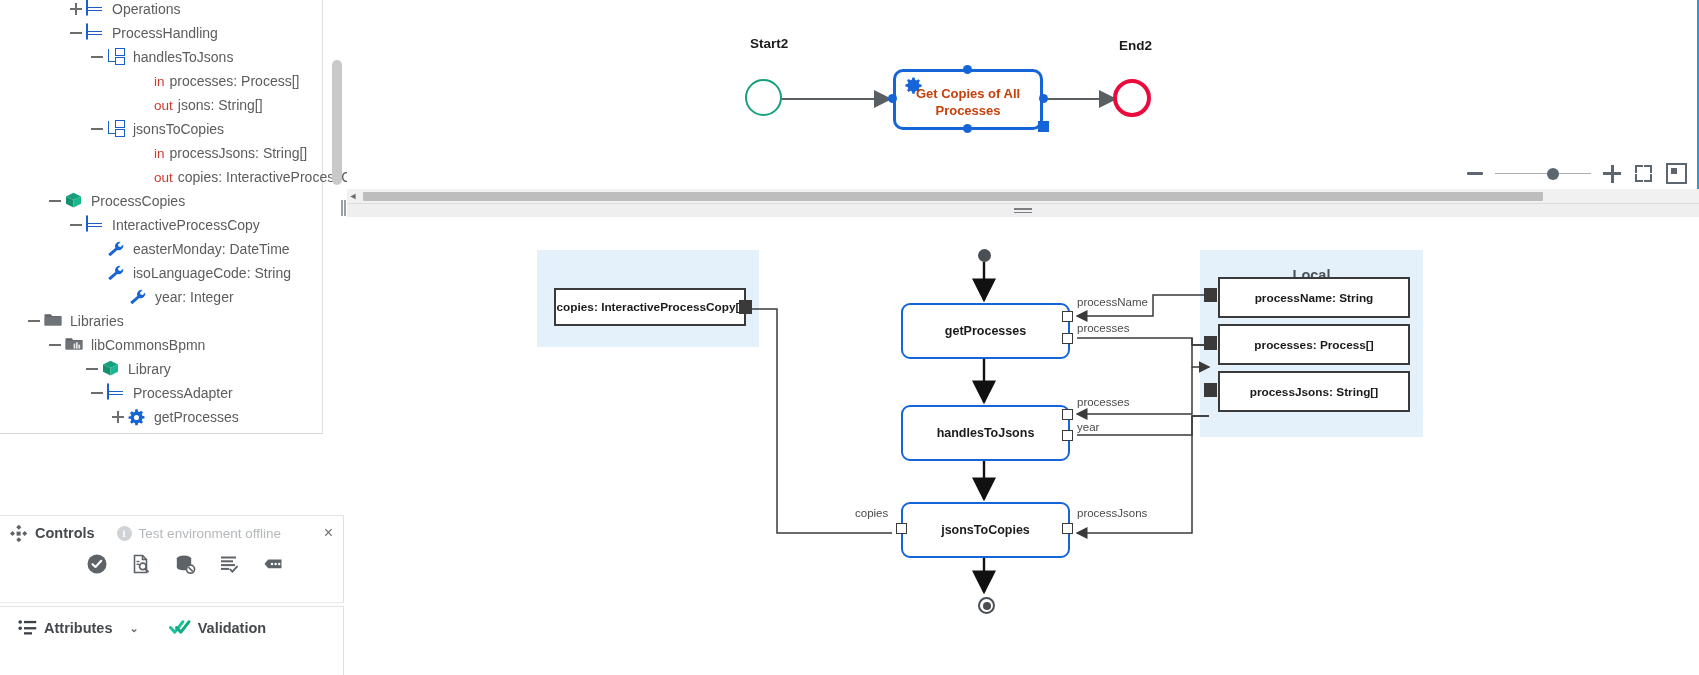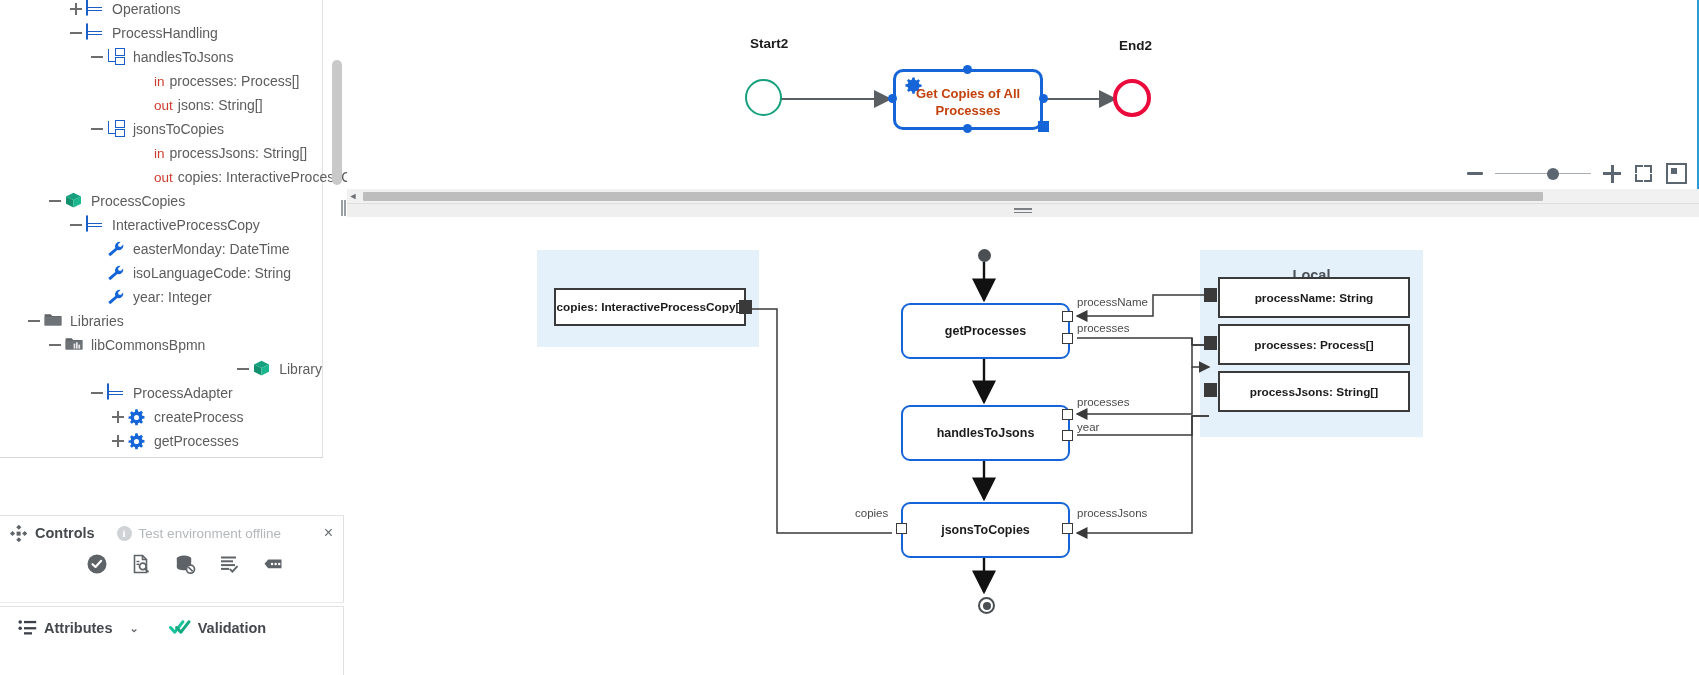--- a/index.html
+++ b/index.html
@@ -195,21 +195,21 @@
                 </svg></span></span>
             <span class="tlabel">easterMonday: DateTime</span>
           </div>
           <div class="tree-row" style="padding-left: 89px;">
             <span class="twist "></span>
             <span class="ti"><span class="ic-wrench"><svg width="17" height="16" viewBox="0 0 17 16">
                   <path d="M12.6 0.8a4.6 4.6 0 00-4.3 6.2L1.2 13.1l2 2.2 7.1-6.3a4.6 4.6 0 005.9-5.4l-2.5 2.5-2.2-.5-.5-2.2 2.5-2.5a4.6 4.6 0 00-0.9-.1z" fill="#1565d8"></path>
                 </svg></span></span>
             <span class="tlabel">isoLanguageCode: String</span>
           </div>
-          <div class="tree-row" style="padding-left: 89px;">
+          <div class="tree-row" style="padding-left: 89px; margin-left: 22px;">
             <span class="twist "></span>
             <span class="ti"><span class="ic-wrench"><svg width="17" height="16" viewBox="0 0 17 16">
                   <path d="M12.6 0.8a4.6 4.6 0 00-4.3 6.2L1.2 13.1l2 2.2 7.1-6.3a4.6 4.6 0 005.9-5.4l-2.5 2.5-2.2-.5-.5-2.2 2.5-2.5a4.6 4.6 0 00-0.9-.1z" fill="#1565d8"></path>
                 </svg></span></span>
             <span class="tlabel">year: Integer</span>
           </div>
           <div class="tree-row" style="padding-left: 26px;">
             <span class="twist minus"></span>
             <span class="ti"><span class="ic-folder"><svg width="18" height="15" viewBox="0 0 18 15">
                   <path d="M0.6 2.2h6.1l1.5 1.8h9.2v9.4H0.6z" fill="#5e6368"></path>
@@ -221,41 +221,33 @@
             <span class="twist minus"></span>
             <span class="ti"><span class="ic-folder"><svg width="18" height="15" viewBox="0 0 18 15">
                   <path d="M0.6 2.2h6.1l1.5 1.8h9.2v9.4H0.6z" fill="#5e6368"></path>
                   <path d="M0.6 4.6h16.8v8.8H0.6z" fill="#6e7378"></path>
                   <rect x="8.6" y="7.6" width="1.7" height="5" fill="#e8e8e8"></rect>
                   <rect x="11" y="6.3" width="1.7" height="6.3" fill="#e8e8e8"></rect>
                   <rect x="13.4" y="8.6" width="1.7" height="4" fill="#e8e8e8"></rect>
                 </svg></span></span>
             <span class="tlabel">libCommonsBpmn</span>
           </div>
-          <div class="tree-row" style="padding-left: 84px; justify-content: flex-end;">
+          <div class="tree-row" style="padding-left: 84px;">
             <span class="twist minus"></span>
             <span class="ti"><span class="ic-cube"><svg width="17" height="16" viewBox="0 0 17 16">
                   <path d="M8.5 0.8 L16 4.4 L8.5 8 L1 4.4 Z" fill="#17a07e"></path>
                   <path d="M1 4.4 L8.5 8 V15.4 L1 11.8 Z" fill="#13916f"></path>
                   <path d="M16 4.4 L8.5 8 V15.4 L16 11.8 Z" fill="#1cb78e"></path>
                 </svg></span></span>
             <span class="tlabel">Library</span>
           </div>
           <div class="tree-row" style="padding-left: 89px;">
             <span class="twist minus"></span>
             <span class="ti"><span class="ic-entity"></span></span>
             <span class="tlabel">ProcessAdapter</span>
-          </div>
-          <div class="tree-row" style="padding-left: 110px;">
-            <span class="twist plus"></span>
-            <span class="ti"><span class="ic-gear"><svg width="17" height="17" viewBox="0 0 20 20">
-                  <path d="M8.6 0.4h2.8l.4 2.5 1.7.7 2.1-1.4 2 2-1.4 2.1.7 1.7 2.5.4v2.8l-2.5.4-.7 1.7 1.4 2.1-2 2-2.1-1.4-1.7.7-.4 2.5H8.6l-.4-2.5-1.7-.7-2.1 1.4-2-2 1.4-2.1-.7-1.7L0.6 11.6V8.8l2.5-.4.7-1.7-1.4-2.1 2-2 2.1 1.4 1.7-.7z" fill="#1565d8"></path>
-                  <circle cx="10" cy="10" r="3" fill="#ffffff"></circle>
-                </svg></span></span>
-            <span class="tlabel">createProcess</span>
           </div>
           <div class="tree-row" style="padding-left: 110px;">
             <span class="twist plus"></span>
             <span class="ti"><span class="ic-gear"><svg width="17" height="17" viewBox="0 0 20 20">
                   <path d="M8.6 0.4h2.8l.4 2.5 1.7.7 2.1-1.4 2 2-1.4 2.1.7 1.7 2.5.4v2.8l-2.5.4-.7 1.7 1.4 2.1-2 2-2.1-1.4-1.7.7-.4 2.5H8.6l-.4-2.5-1.7-.7-2.1 1.4-2-2 1.4-2.1-.7-1.7L0.6 11.6V8.8l2.5-.4.7-1.7-1.4-2.1 2-2 2.1 1.4 1.7-.7z" fill="#1565d8"></path>
                   <circle cx="10" cy="10" r="3" fill="#ffffff"></circle>
                 </svg></span></span>
             <span class="tlabel">getProcesses</span>
           </div>
         </div>

